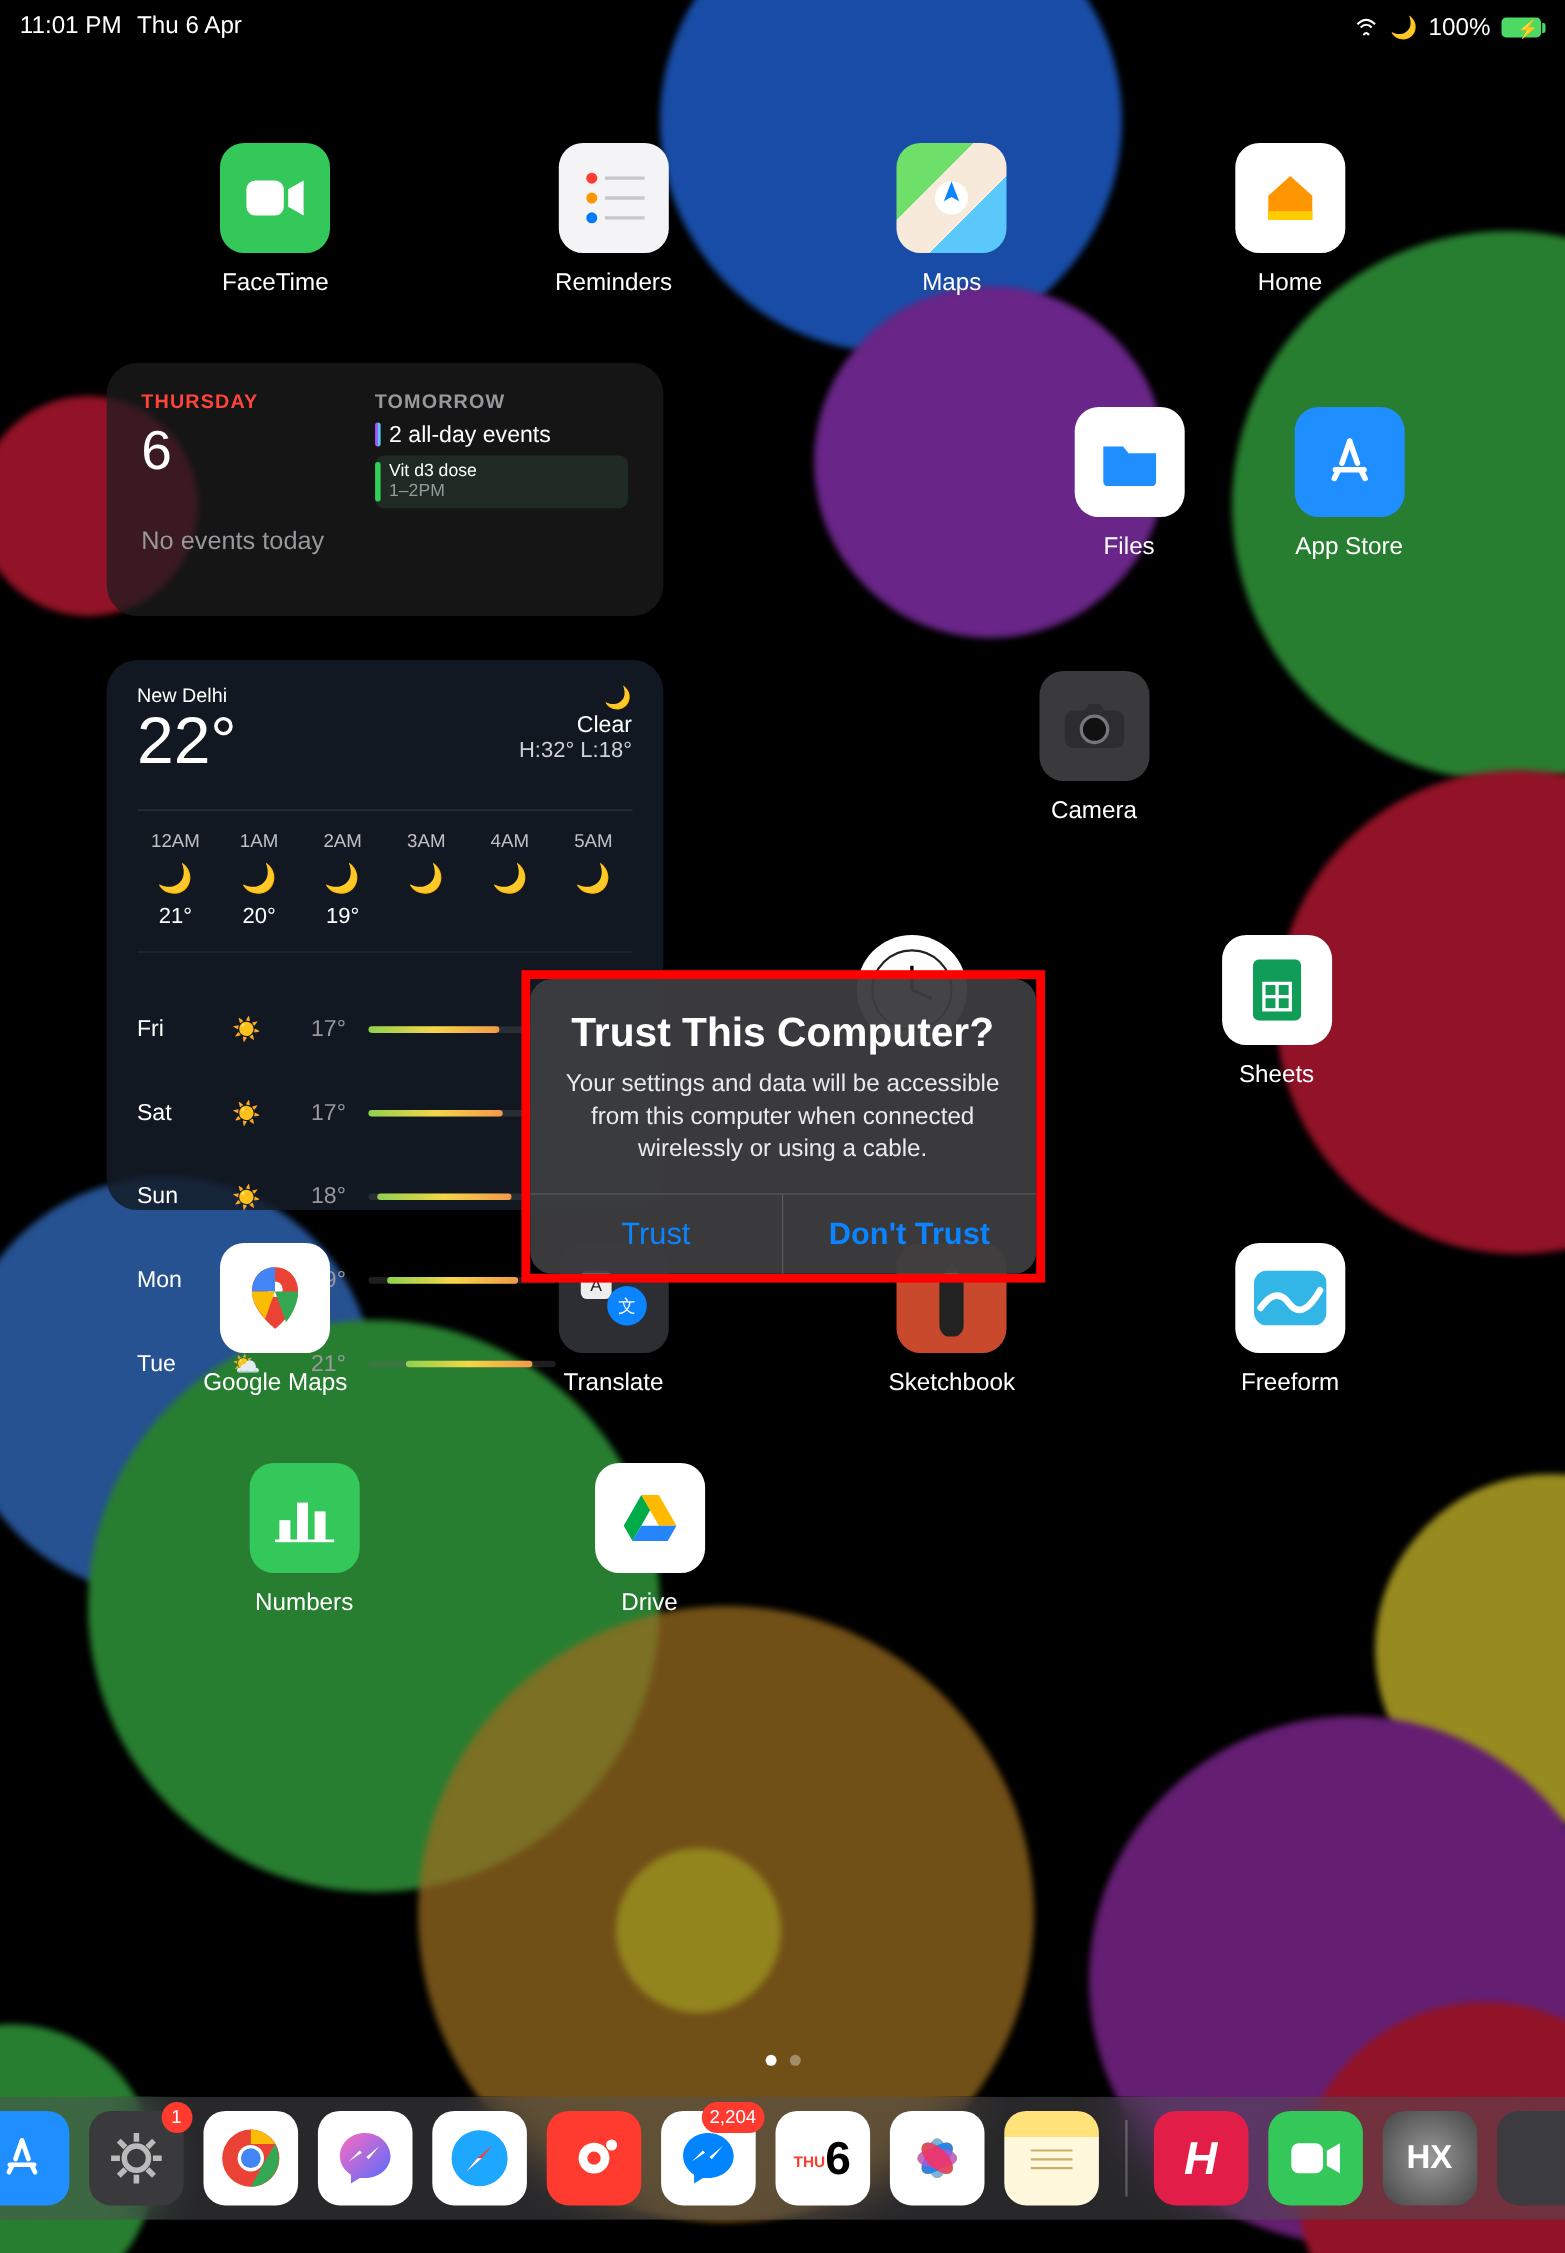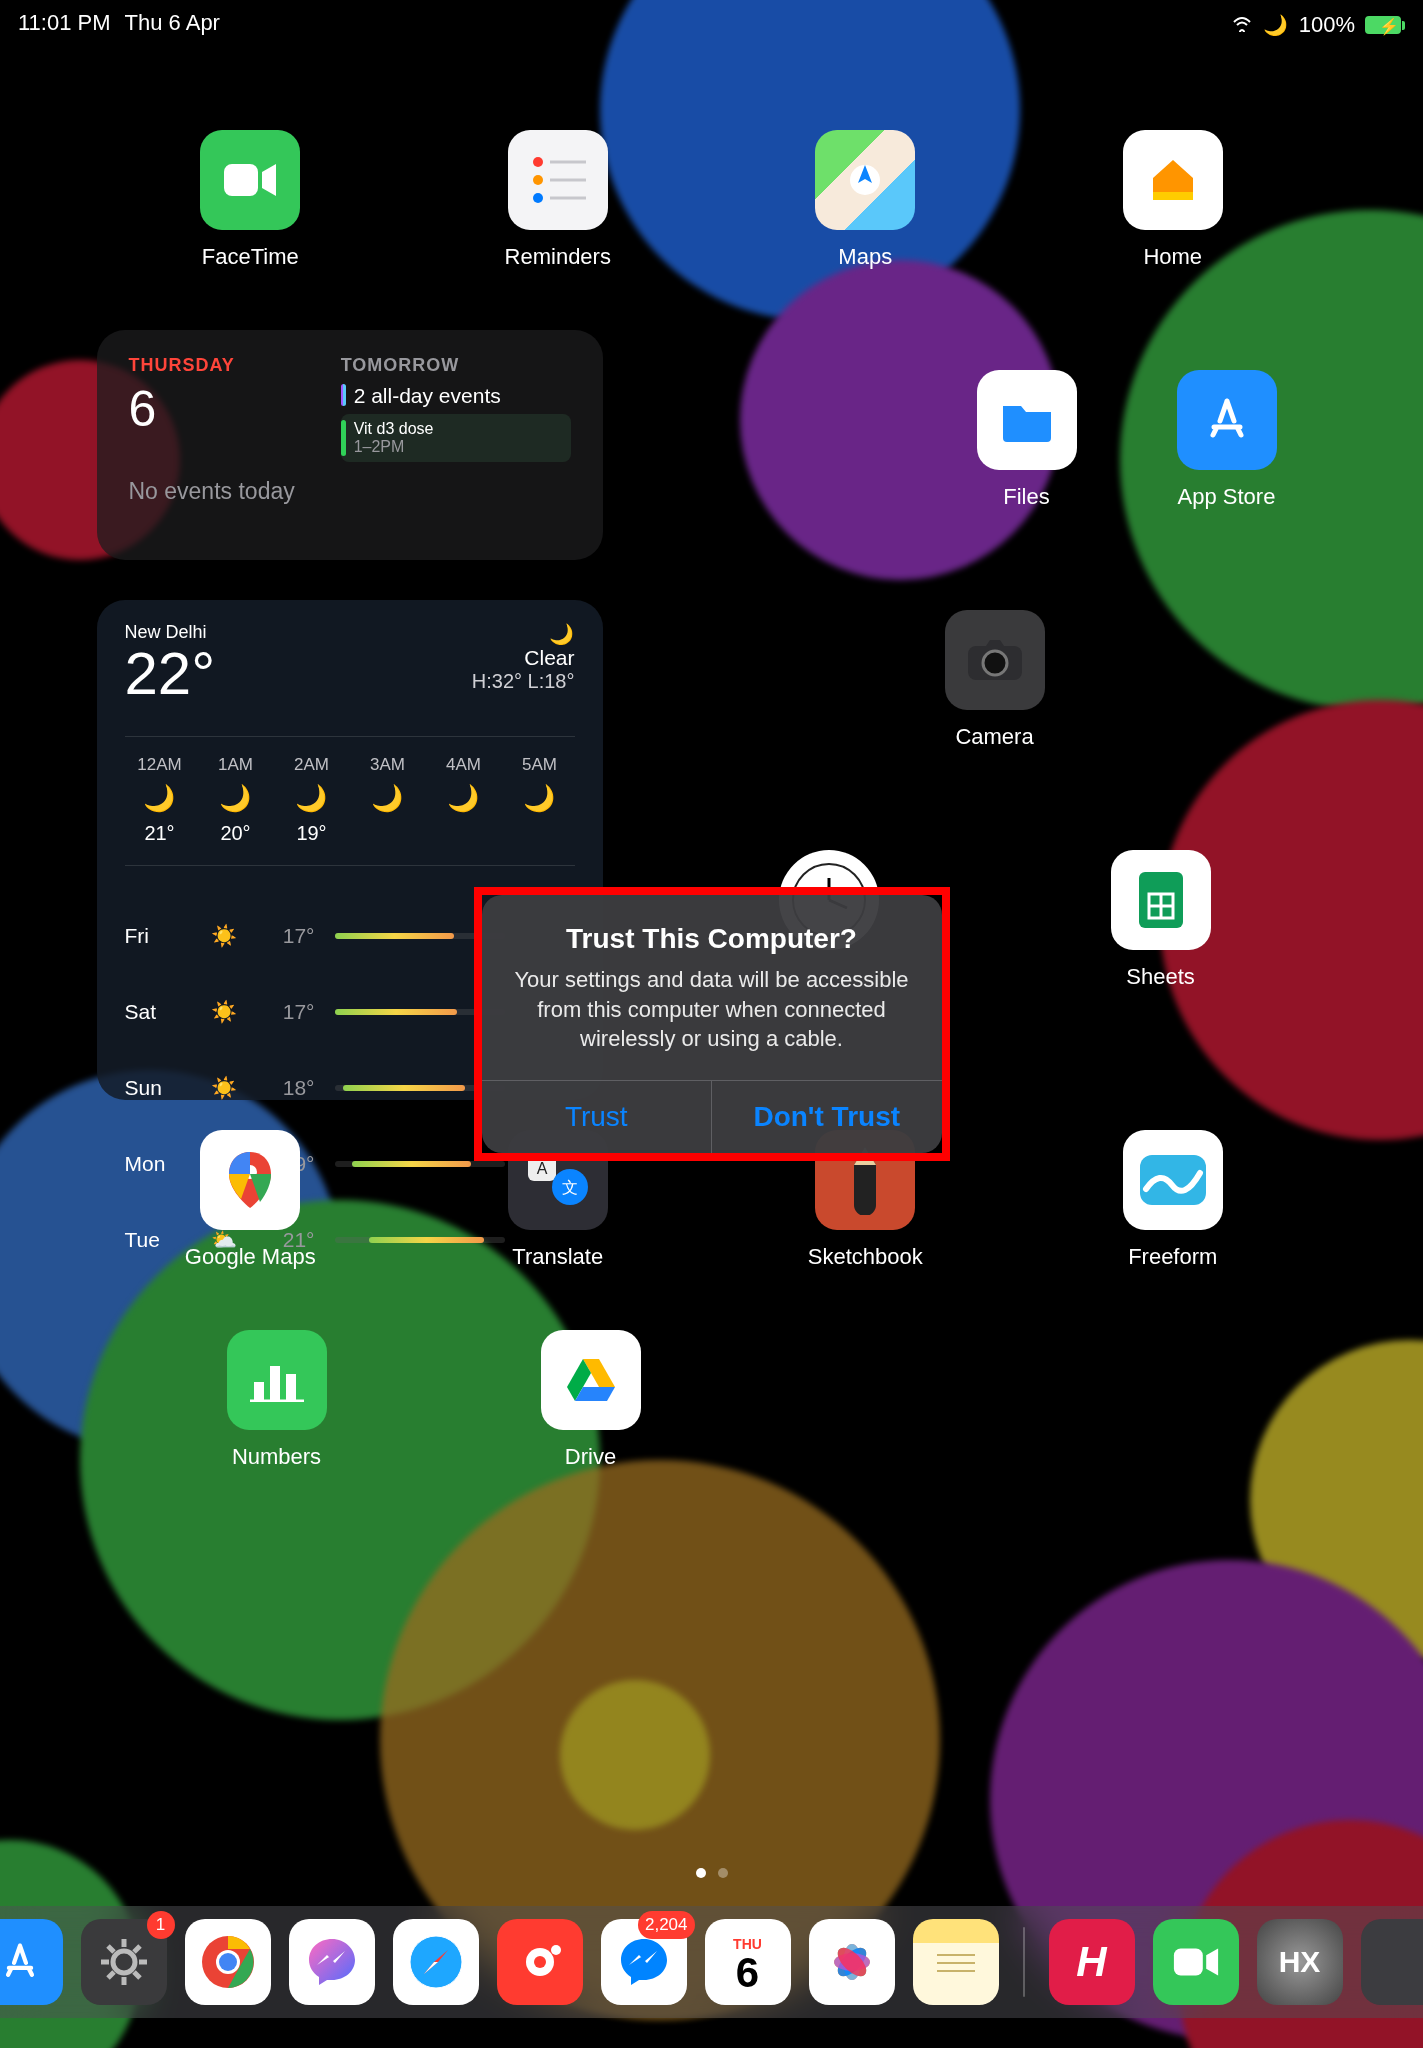--- a/index.html
+++ b/index.html
@@ -76,21 +76,21 @@
   
   .dots { position:absolute; bottom: 170px; left:50%; transform:translateX(-50%); display:flex; gap: 12px; z-index:10;}
   .dot { width:10px; height:10px; border-radius:50%; background: rgba(255,255,255,0.35);}
   .dot.active { background:#fff; }
 
   
   .modal-wrap { position:absolute; inset:0; z-index:20; display:flex; align-items:center; justify-content:center;}
   .modal-highlight { border: 8px solid #ff0000; padding:0;}
   .modal { width: 460px; background: rgba(60,60,63,0.96); border-radius: 20px; overflow:hidden; }
   .modal-body { padding: 28px 26px 26px; text-align:center;}
-  .modal-title { font-size:28px; font-weight:600; margin-bottom:10px;}
+  .modal-title { font-size:37px; font-weight:600; margin-bottom:10px;}
   .modal-text { font-size:22px; color:#eaeaea; line-height:1.35;}
   .modal-buttons { display:flex; border-top: 1px solid rgba(120,120,125,0.6);}
   .modal-btn { flex:1; text-align:center; padding: 20px 0; color:#0a84ff; font-size:28px; cursor:pointer;}
   .modal-btn + .modal-btn { border-left: 1px solid rgba(120,120,125,0.6); font-weight:600;}
 
 </style>
 </head>
 <body>
 
 <div class="bg">
@@ -486,21 +486,21 @@
         <circle cx="40" cy="12" r="5" fill="#fff"></circle>
       </svg>
     </div>
   <div class="app-icon" style="background:#fff">
       <span class="badge">2,204</span>
       <svg width="54" height="54" viewBox="0 0 54 54">
         <path d="M27 4 C14 4 4 13 4 25 c0 7 4 13 10 17 l0 8 8 -5 c2 0 3 0 5 0 c13 0 23 -9 23 -20 S40 4 27 4" fill="#0084ff"></path>
         <path d="M12 30 l10 -10 6 6 12 -10 -10 12 -6 -6 Z" fill="#fff"></path>
       </svg>
     </div>
-  <div class="app-icon" style="background:#fff;flex-direction:column;font-weight:600;">
+  <div class="app-icon" style="background:#fff;flex-direction:row;font-weight:600;">
     <div style="color:#ff3b30;font-size:14px;margin-top:6px">THU</div>
     <div style="color:#000;font-size:42px;line-height:1">6</div>
   </div>
   <div class="app-icon" style="background:#fff">
       <svg width="54" height="54" viewBox="0 0 54 54">
         <g transform="translate(27,27)">
           <ellipse rx="9" ry="18" fill="#ff3b30" opacity=".8"></ellipse>
           <ellipse rx="9" ry="18" fill="#ff9500" opacity=".8" transform="rotate(45)"></ellipse>
           <ellipse rx="9" ry="18" fill="#ffcc00" opacity=".8" transform="rotate(90)"></ellipse>
           <ellipse rx="9" ry="18" fill="#34c759" opacity=".8" transform="rotate(135)"></ellipse>

